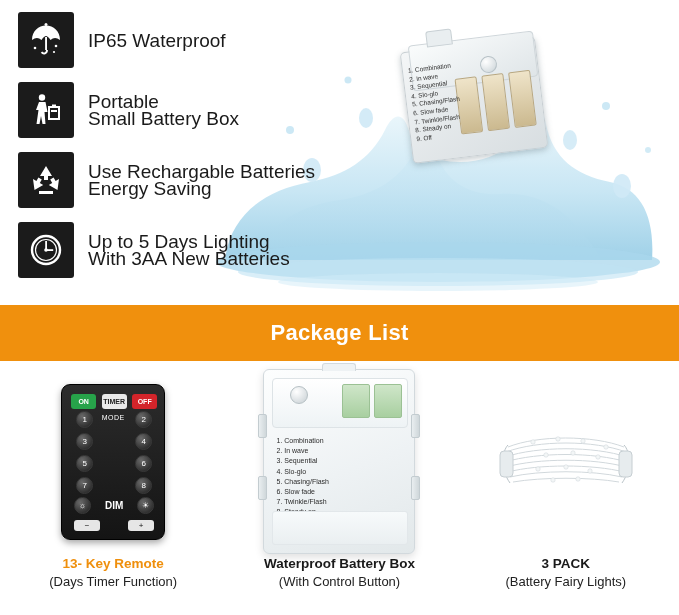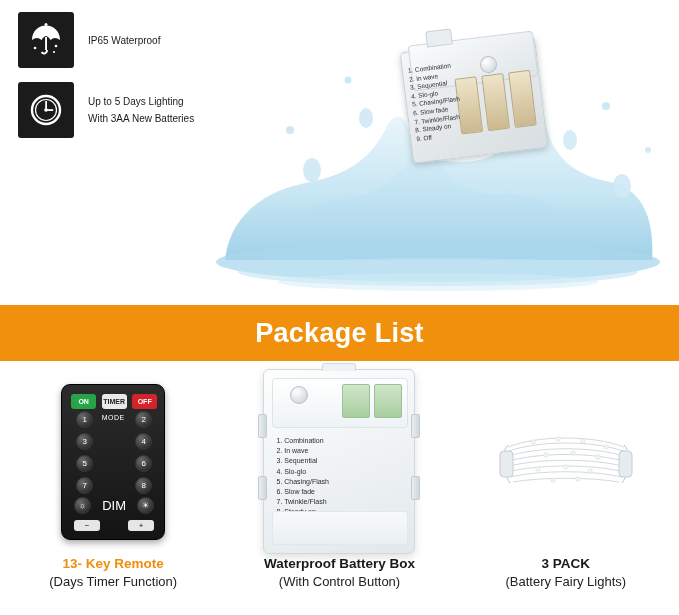--- a/index.html
+++ b/index.html
@@ -48,21 +48,21 @@
     background: #1b1b1b;
     border-radius: 3px;
     flex: 0 0 56px;
     display: flex;
     align-items: center;
     justify-content: center;
   }
   .feat-icon svg { display: block; }
   .feat-text {
     margin-left: 14px;
-    font-size: 10px;
+    font-size: 19px;
     line-height: 17px;
     color: #1a1a1a;
     white-space: pre-line;
   }
 
   
   .battery-photo {
     position: absolute;
     left: 402px; top: 30px;
     width: 150px; height: 130px;
@@ -133,21 +133,21 @@
     position: absolute;
     left: 0; top: 305px;
     width: 679px; height: 56px;
     background: #f0900d;
     display: flex;
     align-items: center;
     justify-content: center;
   }
   .banner-title {
     color: #ffffff;
-    font-size: 27px;
+    font-size: 22px;
     font-weight: bold;
     letter-spacing: 0.3px;
   }
 
   
   .package {
     position: absolute;
     left: 0; top: 361px;
     width: 679px; height: 254px;
     background: #ffffff;
@@ -226,21 +226,21 @@
     position: absolute; left: 12px; bottom: 25px;
     width: 80px; display: flex; align-items: center; justify-content: space-between;
   }
   .dim-btn {
     width: 17px; height: 17px; border-radius: 50%;
     background: radial-gradient(circle at 35% 30%, #6a6a6a, #1b1b1b);
     border: 1px solid #3a3a3a;
     color: #fff; font-size: 8px;
     display: flex; align-items: center; justify-content: center;
   }
-  .dim-text { color: #fff; font-size: 13px; }
+  .dim-text { color: #fff; font-size: 10px; font-weight: bold; }
   .pm-row {
     position: absolute; left: 12px; bottom: 8px;
     width: 80px; display: flex; align-items: center; justify-content: space-between;
   }
   .pm-btn {
     width: 26px; height: 11px; border-radius: 3px;
     background: #e6e6e6; color: #111; font-size: 8px;
     display: flex; align-items: center; justify-content: center;
   }
 
@@ -376,21 +376,46 @@
           <path d="M19 28 C19 31.5 15.5 32.5 13.5 30.2" stroke="#ffffff" stroke-width="1.9" fill="none"></path>
           <circle cx="18" cy="2.6" r="1.5" fill="#ffffff"></circle>
           <circle cx="7" cy="26" r="1.3" fill="#ffffff"></circle>
           <circle cx="28" cy="24" r="1.3" fill="#ffffff"></circle>
           <circle cx="26" cy="30" r="1.1" fill="#ffffff"></circle>
         </svg>
       </div>
       <div class="feat-text">IP65 Waterproof</div>
     </div>
 
-
+    <div class="feature-row">
+      <div class="feat-icon">
+        <svg width="36" height="36" viewBox="0 0 36 36">
+          <circle cx="14" cy="5.5" r="3.2" fill="#ffffff"></circle>
+          <path d="M11 10 L17.5 10 L19.5 20 L16.5 20 L17.5 32 L14.5 32 L13 24 L11.5 32 L8.5 32 L10.5 18 L8 18 Z" fill="#ffffff"></path>
+          <rect x="21" y="15" width="10" height="12" fill="none" stroke="#ffffff" stroke-width="2"></rect>
+          <rect x="24" y="12.5" width="4" height="2.5" fill="#ffffff"></rect>
+          <rect x="23" y="18" width="6" height="2" fill="#ffffff"></rect>
+        </svg>
+      </div>
+      <div class="feat-text">Portable
+Small Battery Box</div>
+    </div>
+
+    <div class="feature-row">
+      <div class="feat-icon">
+        <svg width="36" height="36" viewBox="0 0 36 36">
+          <path d="M18 4 L24 14 L20 14 L20 18 L16 18 L16 14 L12 14 Z" fill="#ffffff"></path>
+          <path d="M6.5 28 L5 17 L8.4 19 L10.4 15.5 L13.8 17.5 L11.8 21 L15.2 23 Z" fill="#ffffff"></path>
+          <path d="M29.5 28 L31 17 L27.6 19 L25.6 15.5 L22.2 17.5 L24.2 21 L20.8 23 Z" fill="#ffffff"></path>
+          <rect x="11" y="29" width="14" height="3" fill="#ffffff"></rect>
+        </svg>
+      </div>
+      <div class="feat-text">Use Rechargable Batteries
+Energy Saving</div>
+    </div>
 
     <div class="feature-row">
       <div class="feat-icon">
         <svg width="36" height="36" viewBox="0 0 36 36">
           <circle cx="18" cy="18" r="14" fill="none" stroke="#ffffff" stroke-width="2.4"></circle>
           <circle cx="18" cy="18" r="10.5" fill="none" stroke="#ffffff" stroke-width="1.2"></circle>
           <rect x="17.2" y="9" width="1.8" height="10" fill="#ffffff"></rect>
           <rect x="17.2" y="17.2" width="8" height="1.8" fill="#ffffff"></rect>
           <circle cx="18" cy="18" r="1.8" fill="#ffffff"></circle>
         </svg>

